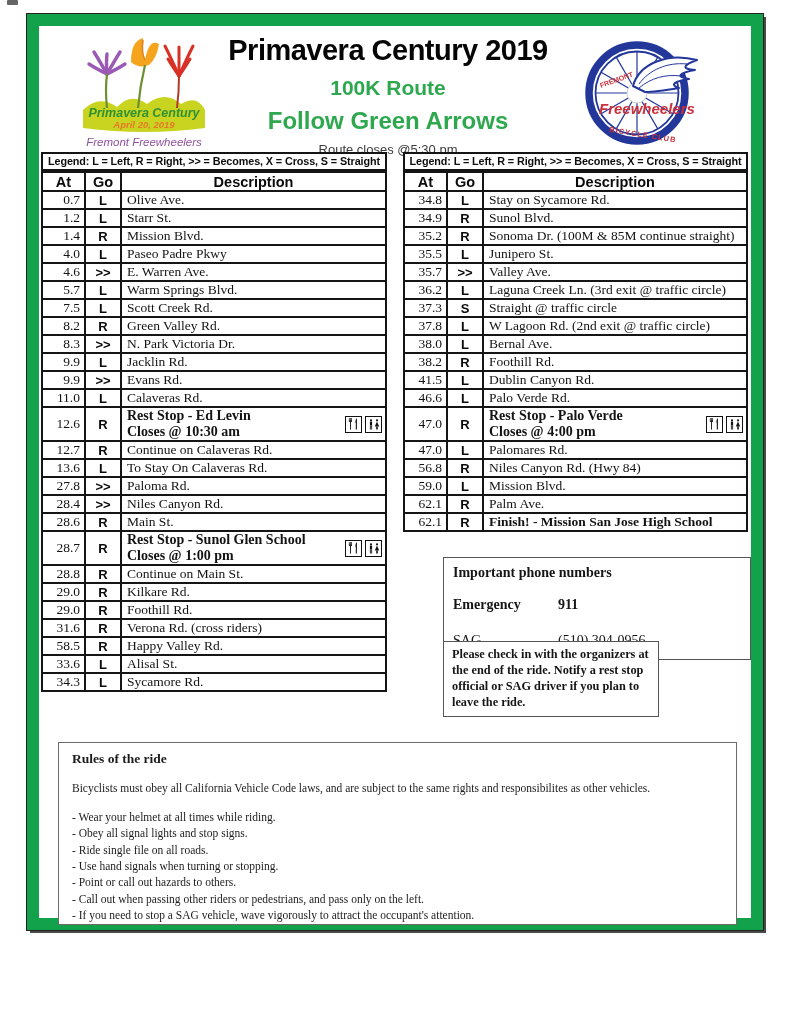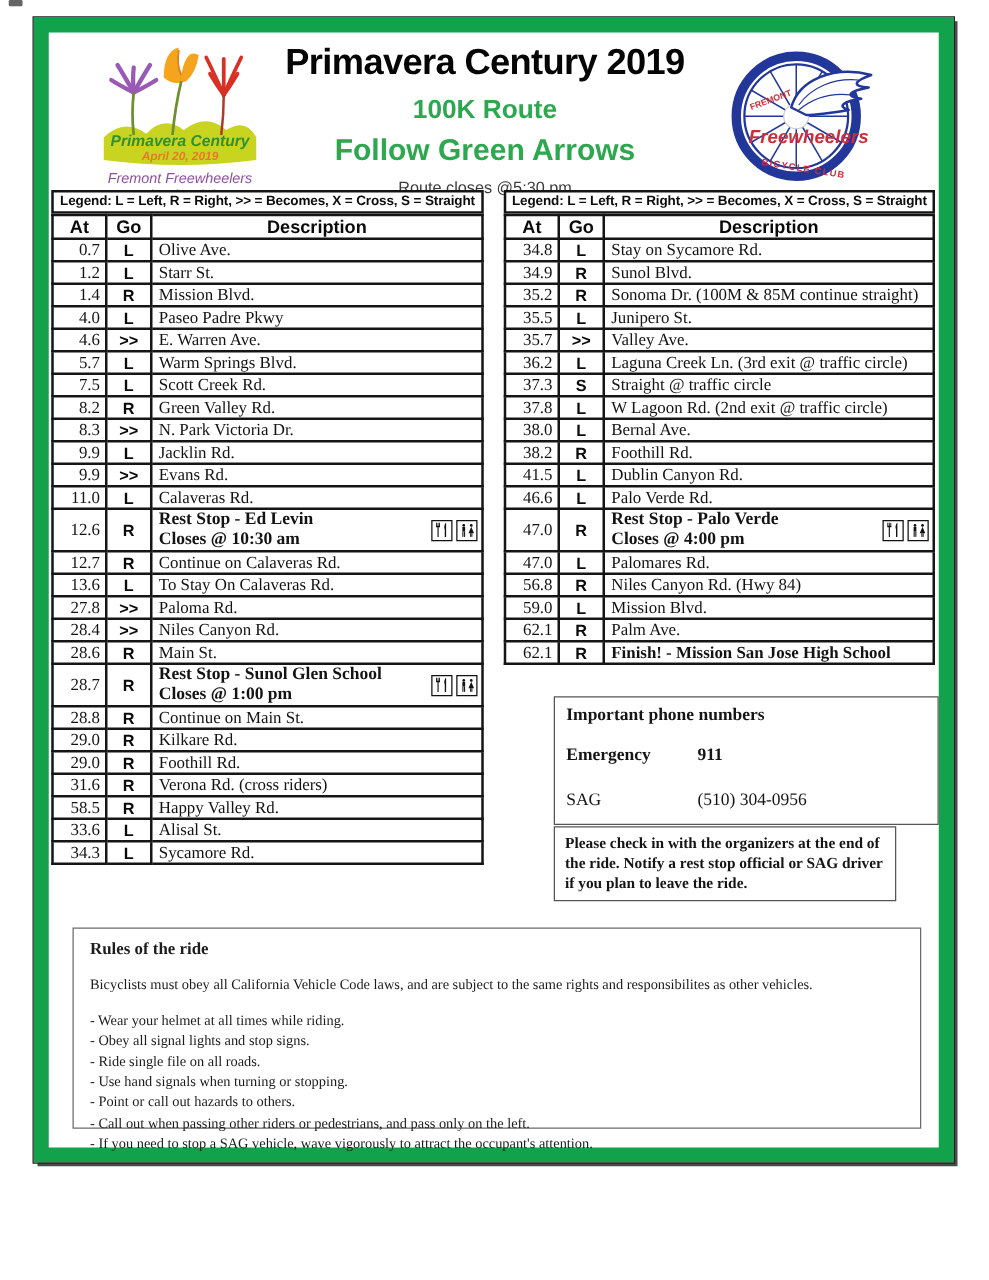--- a/index.html
+++ b/index.html
@@ -43,25 +43,25 @@
          align-items:center;justify-content:center;}
 
   
   .phone-box{position:absolute;left:40px;top:405px;width:308px;box-sizing:border-box;
              border:1px solid #555;padding:7px 9px 10px;background:#fff;
              font-family:"Liberation Serif",serif;color:#151515;}
   .pb-title{font-weight:bold;font-size:14px;}
   .pb-row{display:flex;font-size:14px;margin-top:20px;}
   .pb-row.first{margin-top:16px;font-weight:bold;}
   .pb-label{width:105px;flex:none;}
-  .note-box{position:absolute;left:40px;top:509px;width:274px;box-sizing:border-box;
+  .note-box{position:absolute;left:40px;top:489px;width:216px;box-sizing:border-box;
             border:1px solid #555;padding:5px 8px;background:#fff;
             font:bold 12.3px "Liberation Serif",serif;line-height:1.3;color:#151515;}
 
-  .rules-box{position:absolute;left:19px;top:716px;width:679px;height:161px;box-sizing:border-box;
+  .rules-box{position:absolute;left:19px;top:716px;width:679px;height:183px;box-sizing:border-box;
              border:1.5px solid #6b6b6b;padding:8px 13px;background:#fff;
              font-family:"Liberation Serif",serif;color:#1c1c1c;}
   .rules-title{font-weight:bold;font-size:13.5px;}
   .rules-intro{font-size:11.5px;margin:15px 0 0;}
   .rules-list{margin-top:15px;}
   .rule-item{font-size:11.5px;line-height:1.42;}
 
   svg text{font-family:"Liberation Sans",sans-serif;}
 </style>
 </head>

